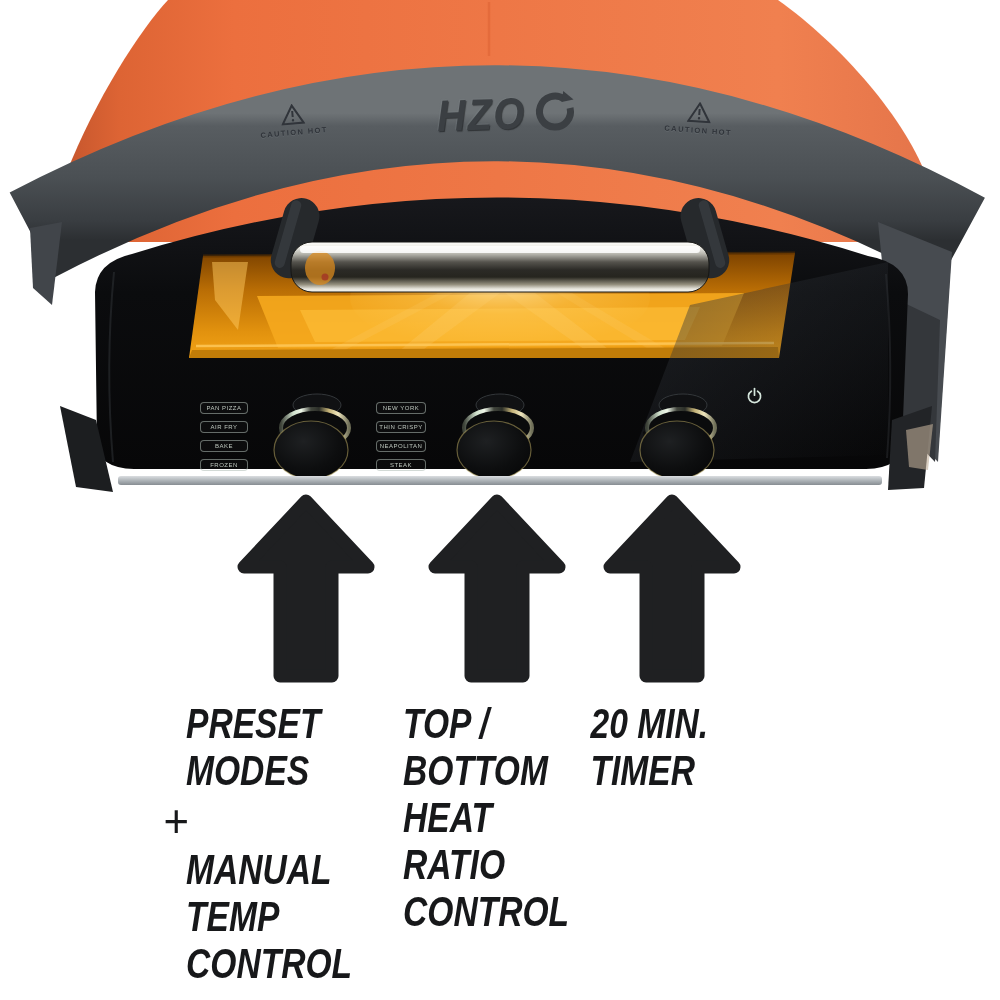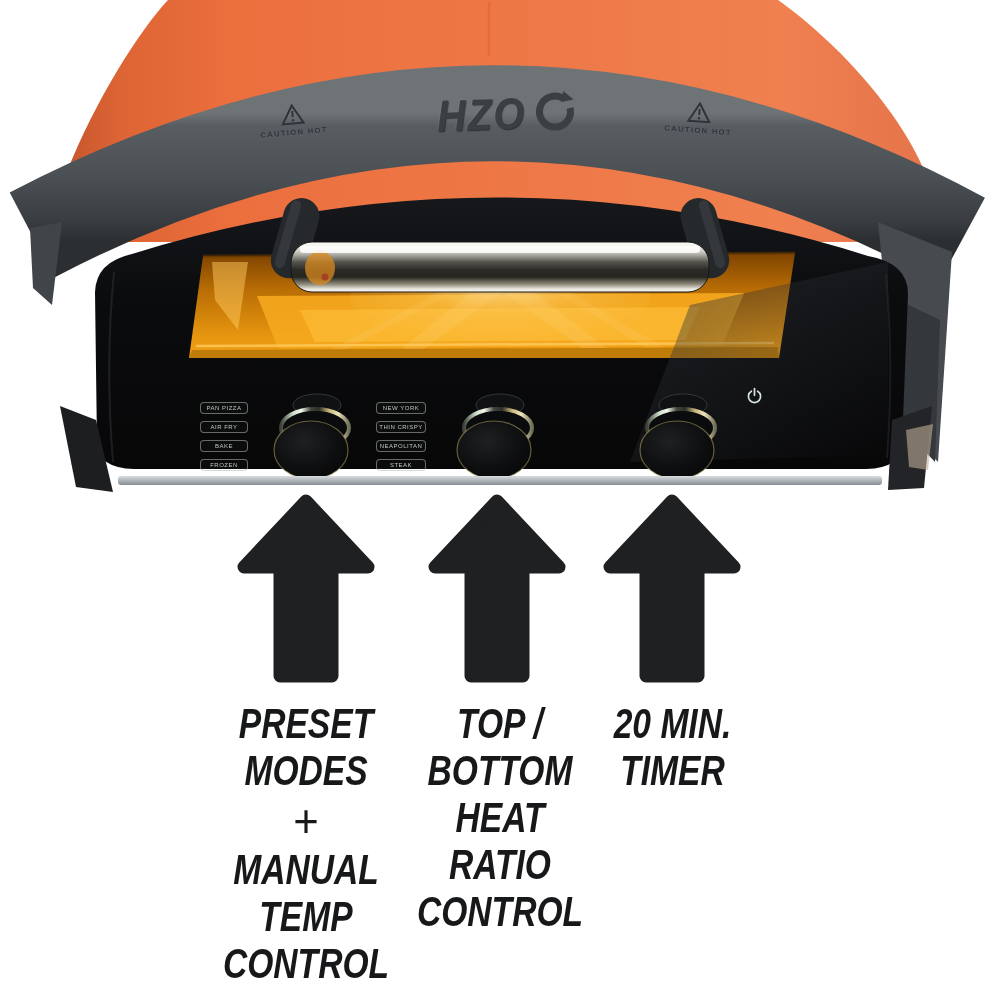--- a/index.html
+++ b/index.html
@@ -32,33 +32,33 @@
   .chip-col-left{left:200px;top:402px;width:48px;}
   .chip-col-mid{left:376px;top:402px;width:50px;}
   .chip{
     height:10px;border:1px solid rgba(175,188,180,.55);border-radius:4px;
     display:flex;align-items:center;justify-content:center;
     color:rgba(208,218,208,.9);font-size:6px;letter-spacing:.5px;
     background:rgba(255,255,255,.02);white-space:nowrap;overflow:hidden;
   }
   
   .anno{
-    position:absolute;text-align:center;color:#17181a;text-transform:uppercase;
+    position:absolute;color:#17181a;text-transform:uppercase;
     font-weight:700;font-style:italic;
   }
   .anno .big{
     font-size:42px;line-height:47px;white-space:pre-line;
     transform:scaleX(.8);transform-origin:50% 0;
   }
   .anno .plus{
     font-size:46px;line-height:44px;font-style:normal;font-weight:400;
     margin:5px 0 3px 0;transform:scaleX(.95);
   }
   .anno-preset{left:156px;top:700px;width:300px;}
-  .anno-heat{left:395px;top:700px;width:210px;}
+  .anno-heat{left:382px;top:700px;width:210px;}
   .anno-timer{left:570px;top:700px;width:205px;font-style:italic;}
 </style>
 </head>
 <body>
 
 <svg class="abs" style="left:0;top:0" width="1000" height="1000" viewBox="0 0 1000 1000">
   <defs>
     <linearGradient id="hoodGrad" x1="0" y1="0" x2="1" y2="0">
       <stop offset="0" stop-color="#c2542c"></stop>
         <stop offset="0.07" stop-color="#dd6434"></stop>

